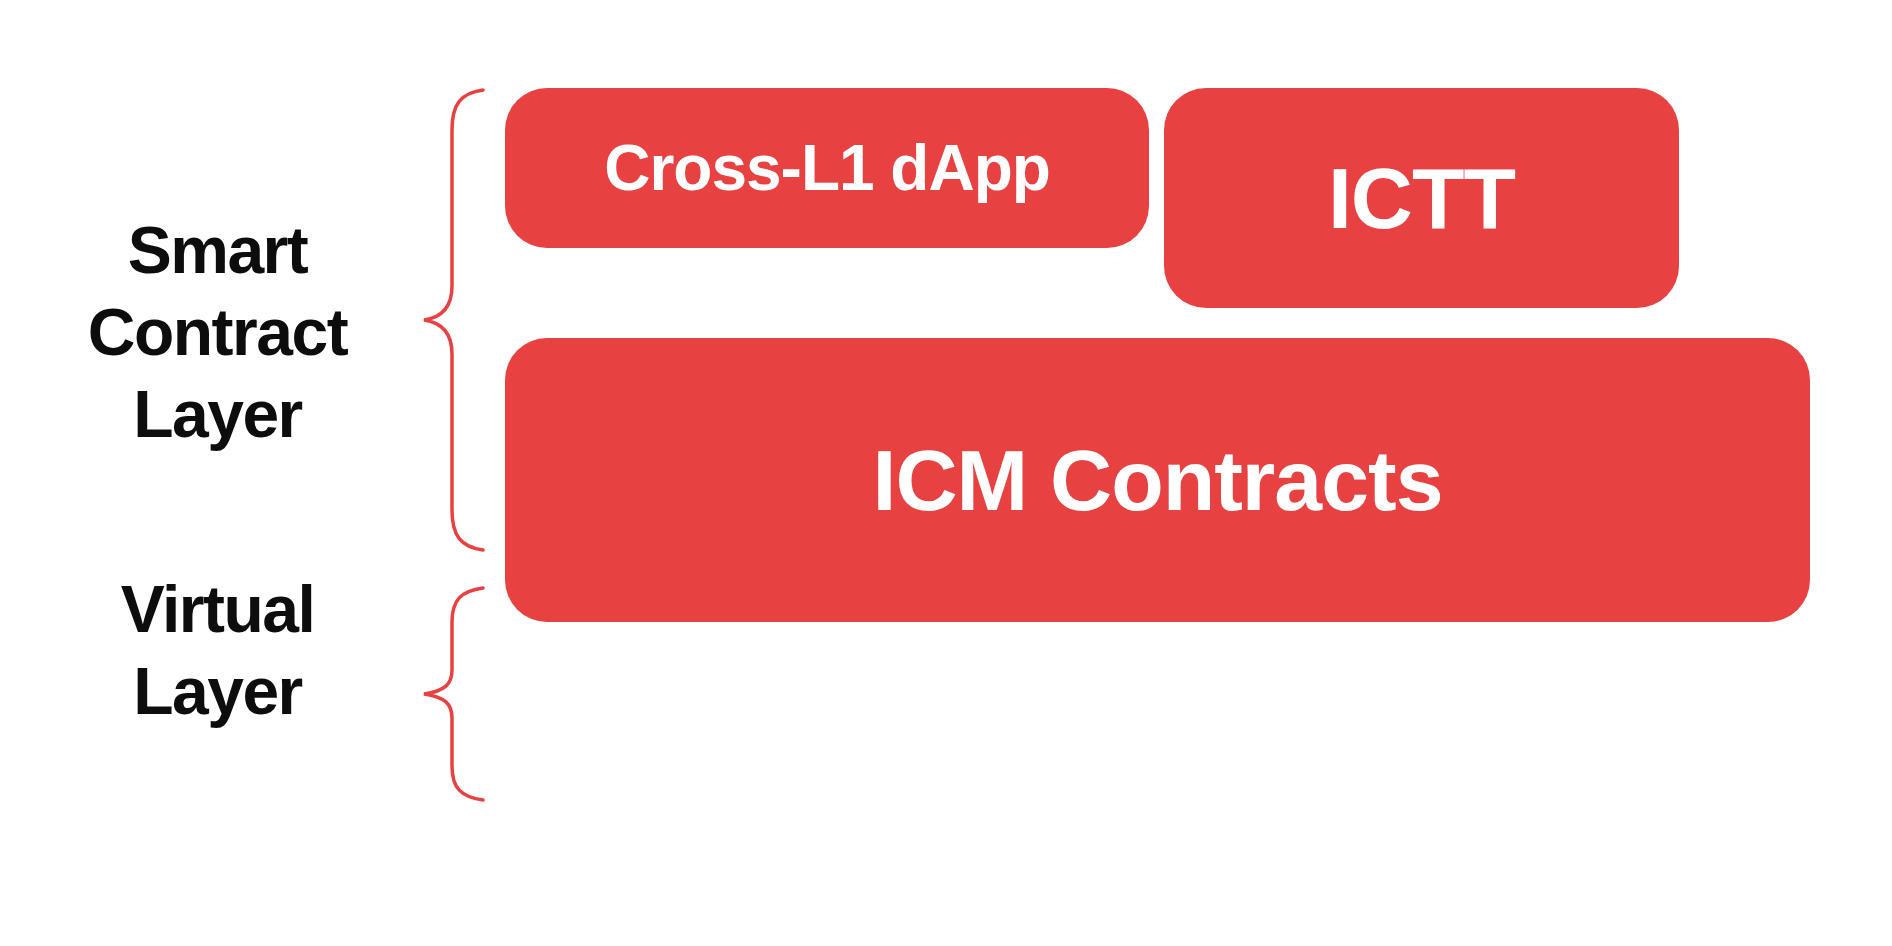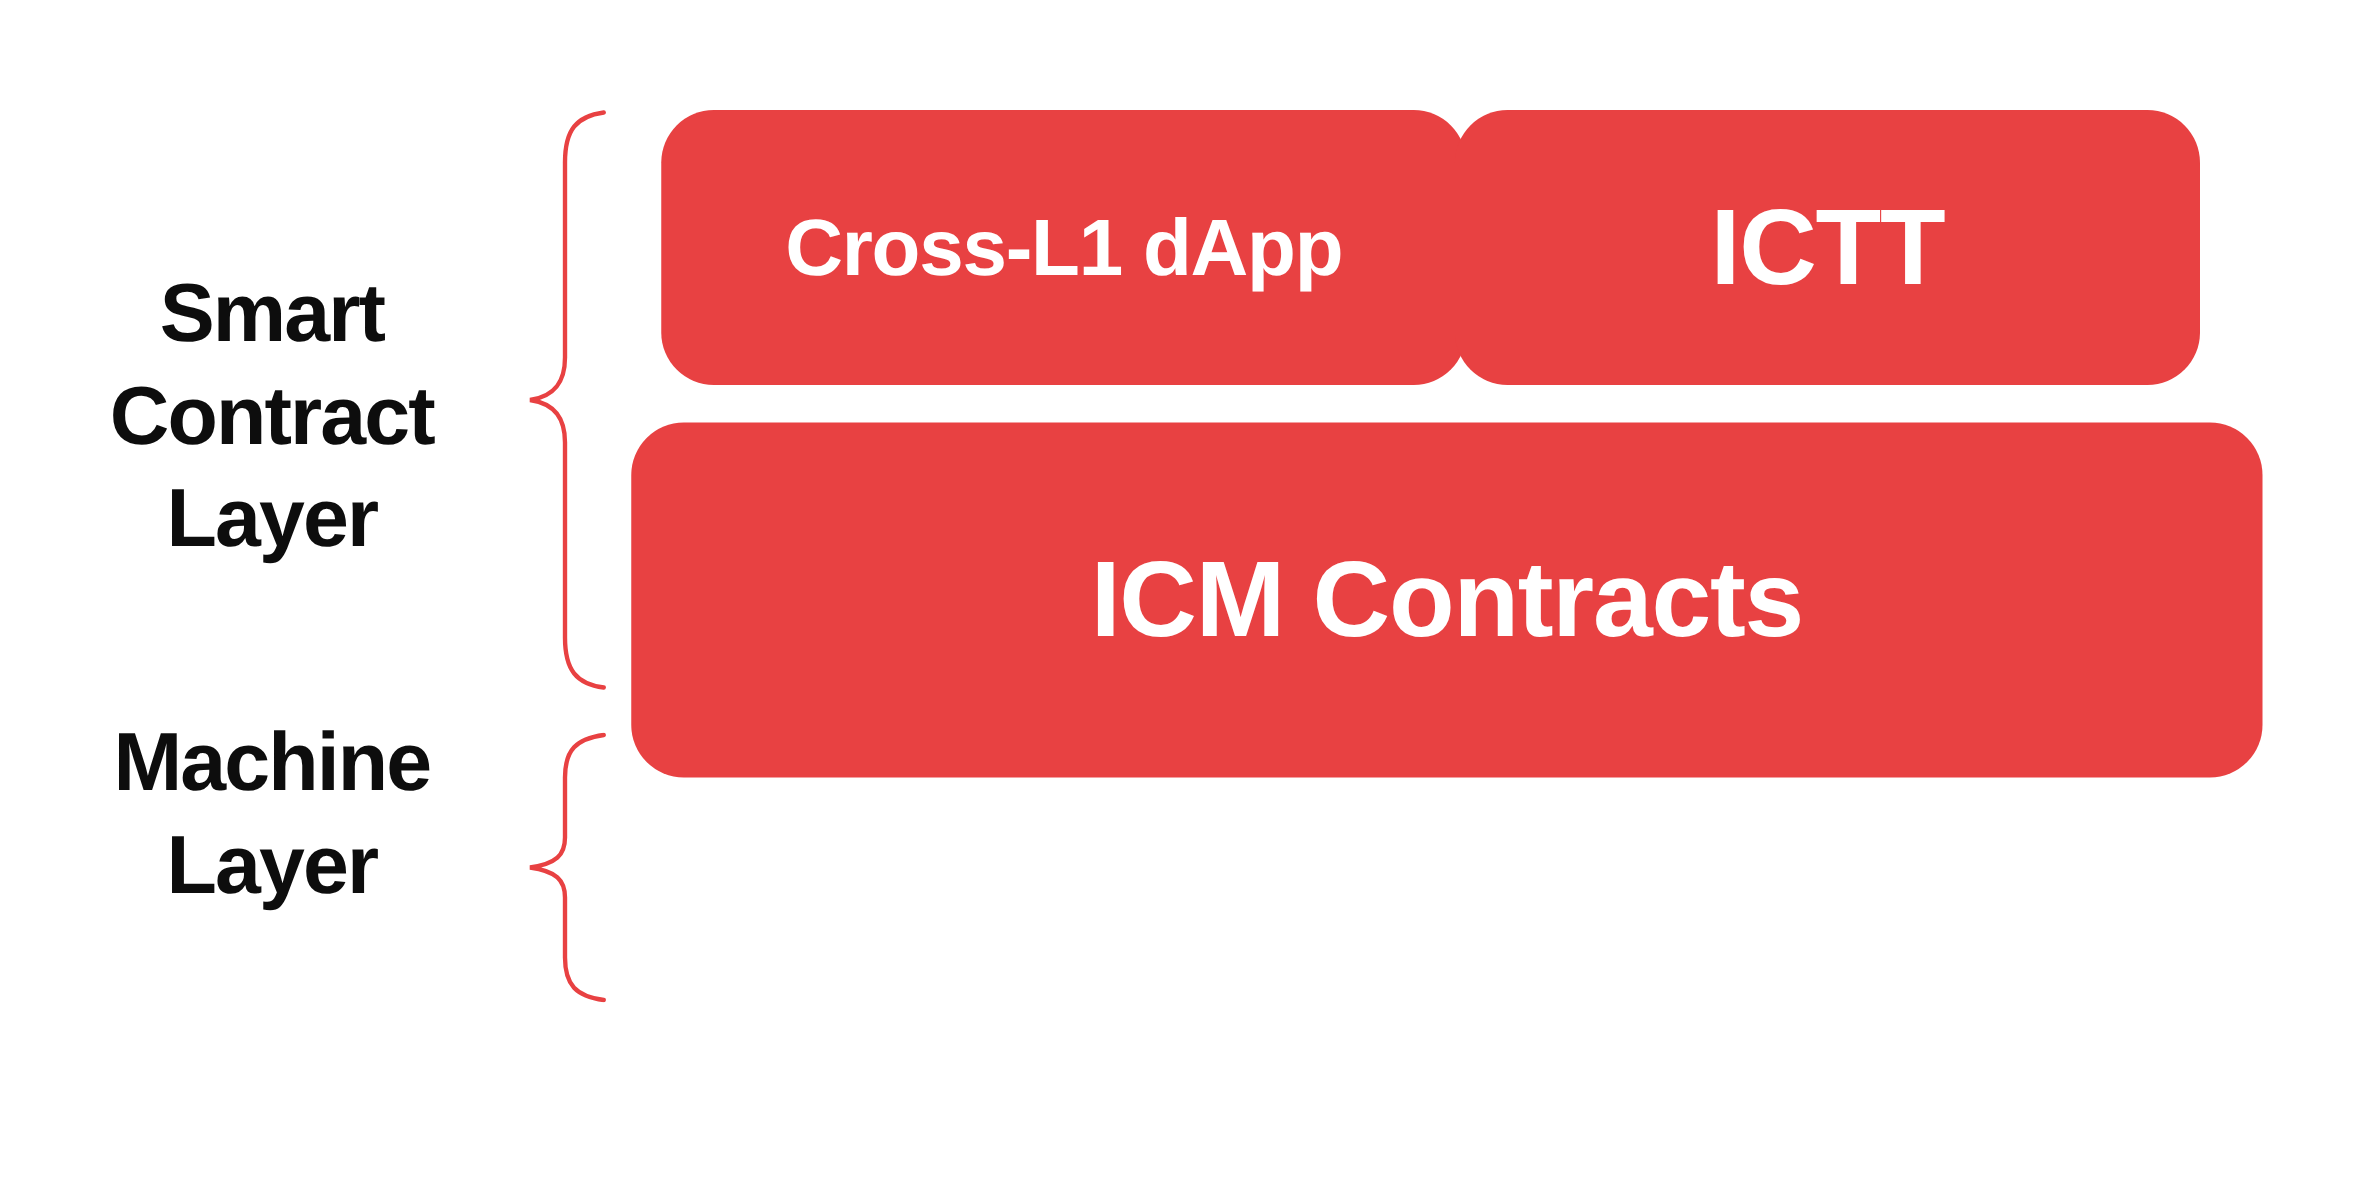--- a/index.html
+++ b/index.html
@@ -48,38 +48,38 @@
     display: flex;
     align-items: center;
     justify-content: center;
     color: var(--box-ink, #ffffff);
     font-weight: 700;
   }
   .box .box-label {
     letter-spacing: -1px;
     white-space: nowrap;
   }
-  .box.cross-dapp { left: 505px;  top: 88px;  width: 644px;  height: 220px; font-size: 64px; margin-left: 24px; }
-  .box.ictt       { left: 1164px; top: 88px;  width: 596px;  height: 220px; font-size: 86px; letter-spacing: -2px; }
+  .box.cross-dapp { left: 505px;  top: 88px;  width: 644px;  height: 160px; font-size: 64px; }
+  .box.ictt       { left: 1164px; top: 88px;  width: 515px;  height: 220px; font-size: 86px; letter-spacing: -2px; }
   .box.icm-contracts { left: 505px; top: 338px; width: 1305px; height: 284px; font-size: 86px; letter-spacing: -2px; }
   .box.icm        { left: 505px;  top: 588px; width: 1305px; height: 219px; font-size: 86px; letter-spacing: -2px; }
 </style>
 </head>
 <body>
 
 <div class="stage">
 
   <div class="layer-label scl">
     <div>Smart</div>
     <div>Contract</div>
     <div>Layer</div>
   </div>
 
   <div class="layer-label vml">
-    <div>Machine</div>
+    <div>Virtual</div>
     <div>Layer</div>
   </div>
 
   <svg class="brace b1" width="64" height="464" viewBox="0 0 64 464" aria-hidden="true">
     <path d="M 62 2 C 40 5, 31 16, 31 42 L 31 198 C 31 216, 24 229, 3 232 C 24 235, 31 248, 31 266 L 31 422 C 31 448, 40 459, 62 462"></path>
   </svg>
 
   <svg class="brace b2" width="64" height="216" viewBox="0 0 64 216" aria-hidden="true">
     <path d="M 62 2 C 40 5, 31 14, 31 36 L 31 84 C 31 98, 24 105, 3 108 C 24 111, 31 118, 31 132 L 31 180 C 31 202, 40 211, 62 214"></path>
   </svg>

